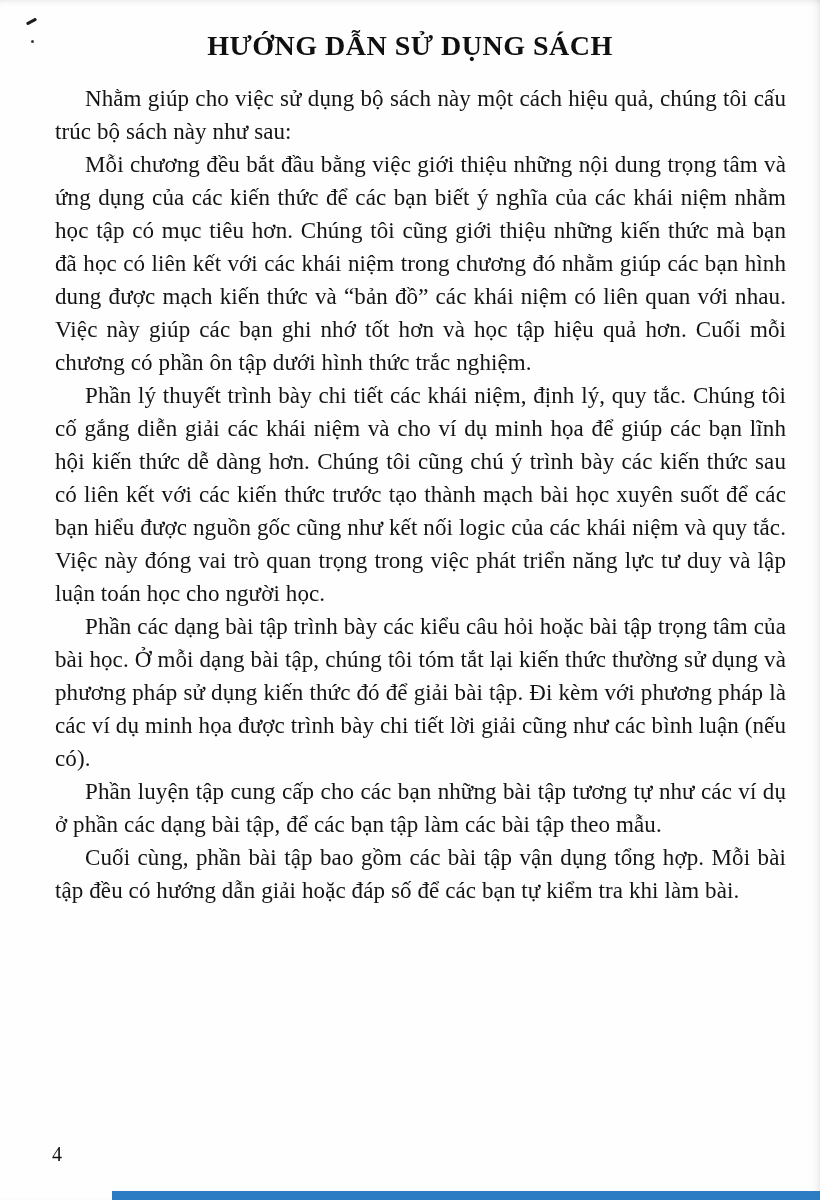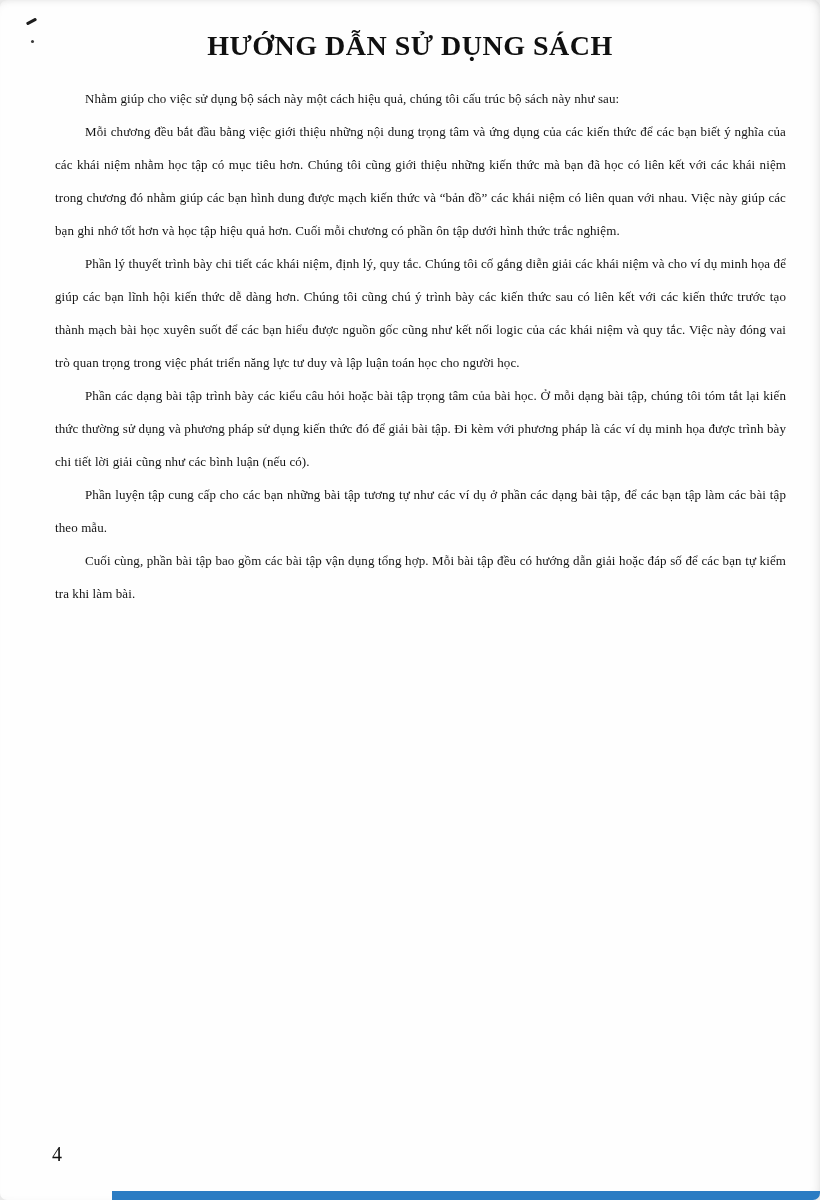--- a/index.html
+++ b/index.html
@@ -10,21 +10,20 @@
   }
   .page {
     position: relative;
     width: 820px;
     height: 1200px;
     margin: 0 auto;
     background: #fefefe;
     color: #141414;
     overflow: hidden;
     box-shadow: inset -6px 0 14px -10px rgba(0,0,0,0.25), inset 0 6px 12px -10px rgba(0,0,0,0.2);
-    border-radius: 7px;
   }
   .scan-mark {
     position: absolute;
     left: 26px;
     top: 20px;
     width: 11px;
     height: 3px;
     background: #1d1d1d;
     transform: rotate(-28deg);
     border-radius: 1px;
@@ -41,21 +40,21 @@
   h1.title {
     margin: 30px 60px 20px 60px;
     text-align: center;
     font-size: 28px;
     font-weight: bold;
     letter-spacing: 0.5px;
     color: #101010;
   }
   .body-text {
     padding: 0 34px 0 55px;
-    font-size: 13px;
+    font-size: 23px;
     line-height: 33px;
     text-align: justify;
     letter-spacing: 0.1px;
   }
   .body-text p {
     margin: 0;
     text-indent: 30px;
   }
   .page-number {
     position: absolute;

